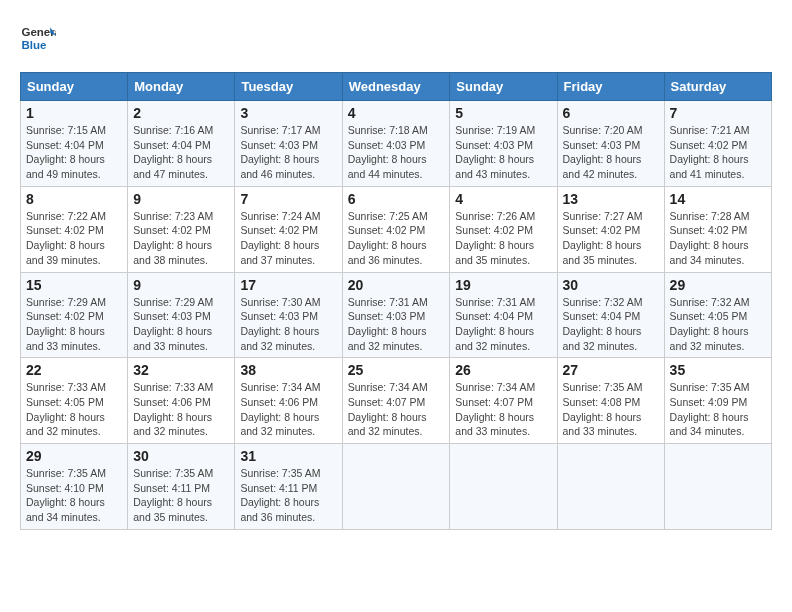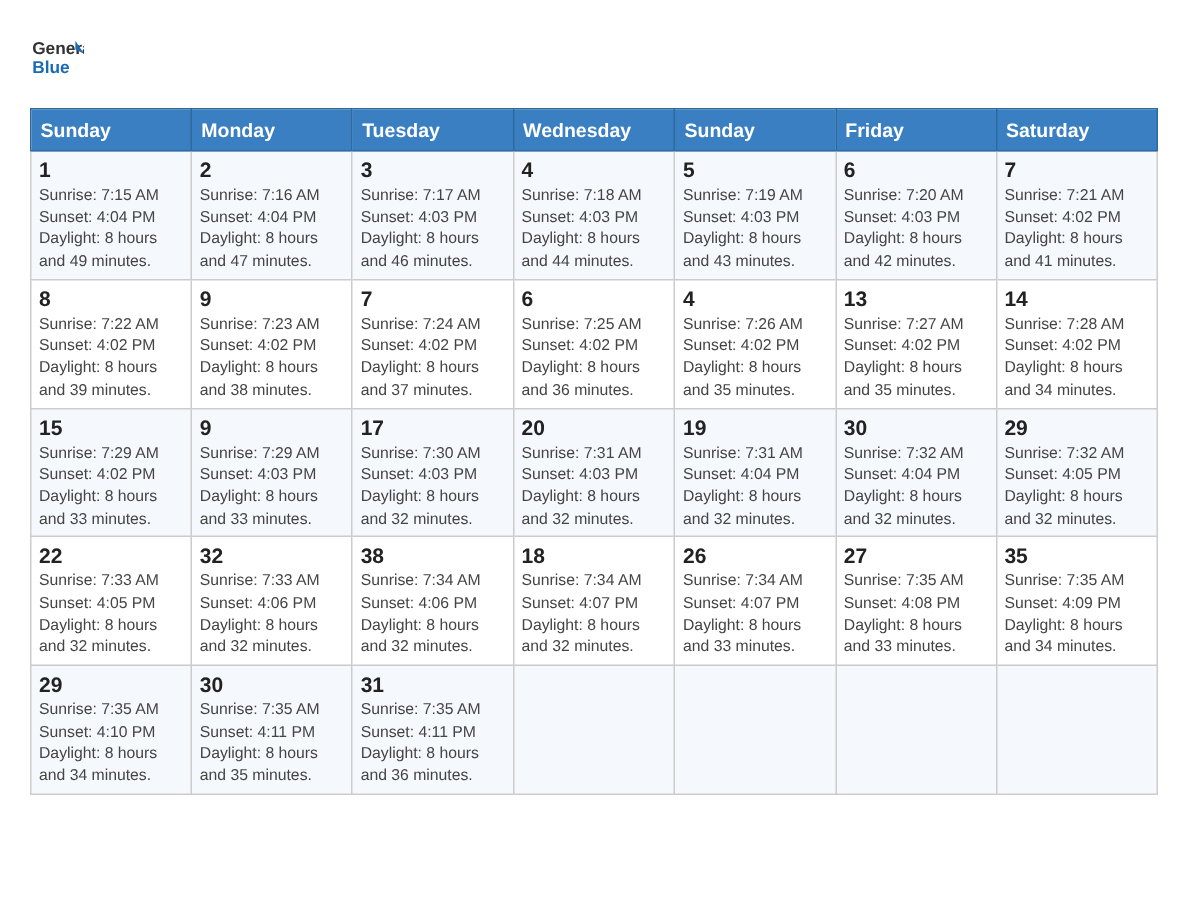--- a/index.html
+++ b/index.html
@@ -134,21 +134,21 @@
         <td><span class="day-num">17</span><span class="day-info">Sunrise: 7:30 AM<br>Sunset: 4:03 PM<br>Daylight: 8 hours and 32 minutes.</span></td>
         <td><span class="day-num">20</span><span class="day-info">Sunrise: 7:31 AM<br>Sunset: 4:03 PM<br>Daylight: 8 hours and 32 minutes.</span></td>
         <td><span class="day-num">19</span><span class="day-info">Sunrise: 7:31 AM<br>Sunset: 4:04 PM<br>Daylight: 8 hours and 32 minutes.</span></td>
         <td><span class="day-num">30</span><span class="day-info">Sunrise: 7:32 AM<br>Sunset: 4:04 PM<br>Daylight: 8 hours and 32 minutes.</span></td>
         <td><span class="day-num">29</span><span class="day-info">Sunrise: 7:32 AM<br>Sunset: 4:05 PM<br>Daylight: 8 hours and 32 minutes.</span></td>
       </tr>
       <tr>
         <td><span class="day-num">22</span><span class="day-info">Sunrise: 7:33 AM<br>Sunset: 4:05 PM<br>Daylight: 8 hours and 32 minutes.</span></td>
         <td><span class="day-num">32</span><span class="day-info">Sunrise: 7:33 AM<br>Sunset: 4:06 PM<br>Daylight: 8 hours and 32 minutes.</span></td>
         <td><span class="day-num">38</span><span class="day-info">Sunrise: 7:34 AM<br>Sunset: 4:06 PM<br>Daylight: 8 hours and 32 minutes.</span></td>
-        <td><span class="day-num">18</span><span class="day-info">Sunrise: 7:34 AM<br>Sunset: 4:07 PM<br>Daylight: 8 hours and 32 minutes.</span></td>
+        <td><span class="day-num">25</span><span class="day-info">Sunrise: 7:34 AM<br>Sunset: 4:07 PM<br>Daylight: 8 hours and 32 minutes.</span></td>
         <td><span class="day-num">26</span><span class="day-info">Sunrise: 7:34 AM<br>Sunset: 4:07 PM<br>Daylight: 8 hours and 33 minutes.</span></td>
         <td><span class="day-num">27</span><span class="day-info">Sunrise: 7:35 AM<br>Sunset: 4:08 PM<br>Daylight: 8 hours and 33 minutes.</span></td>
         <td><span class="day-num">35</span><span class="day-info">Sunrise: 7:35 AM<br>Sunset: 4:09 PM<br>Daylight: 8 hours and 34 minutes.</span></td>
       </tr>
       <tr>
         <td><span class="day-num">29</span><span class="day-info">Sunrise: 7:35 AM<br>Sunset: 4:10 PM<br>Daylight: 8 hours and 34 minutes.</span></td>
         <td><span class="day-num">30</span><span class="day-info">Sunrise: 7:35 AM<br>Sunset: 4:11 PM<br>Daylight: 8 hours and 35 minutes.</span></td>
         <td><span class="day-num">31</span><span class="day-info">Sunrise: 7:35 AM<br>Sunset: 4:11 PM<br>Daylight: 8 hours and 36 minutes.</span></td>
         <td class="empty"></td>
         <td class="empty"></td>

